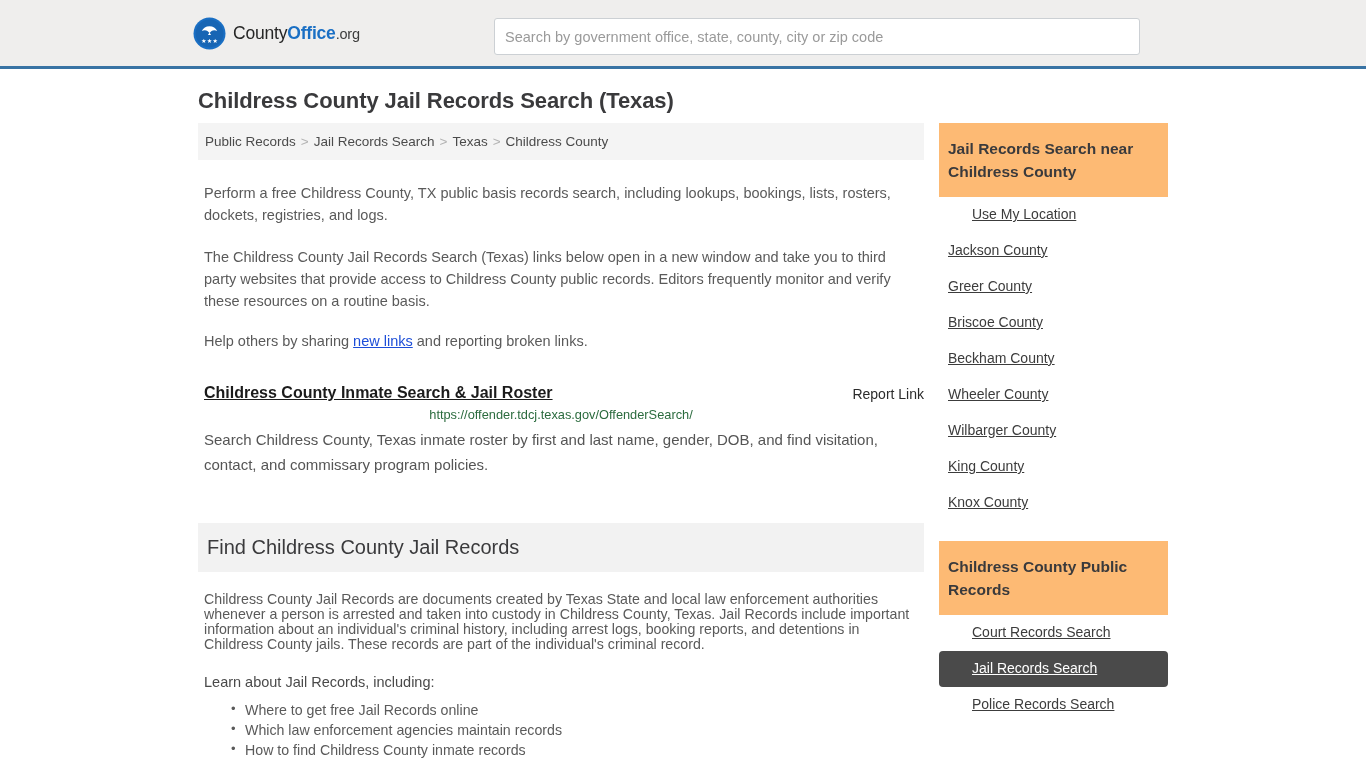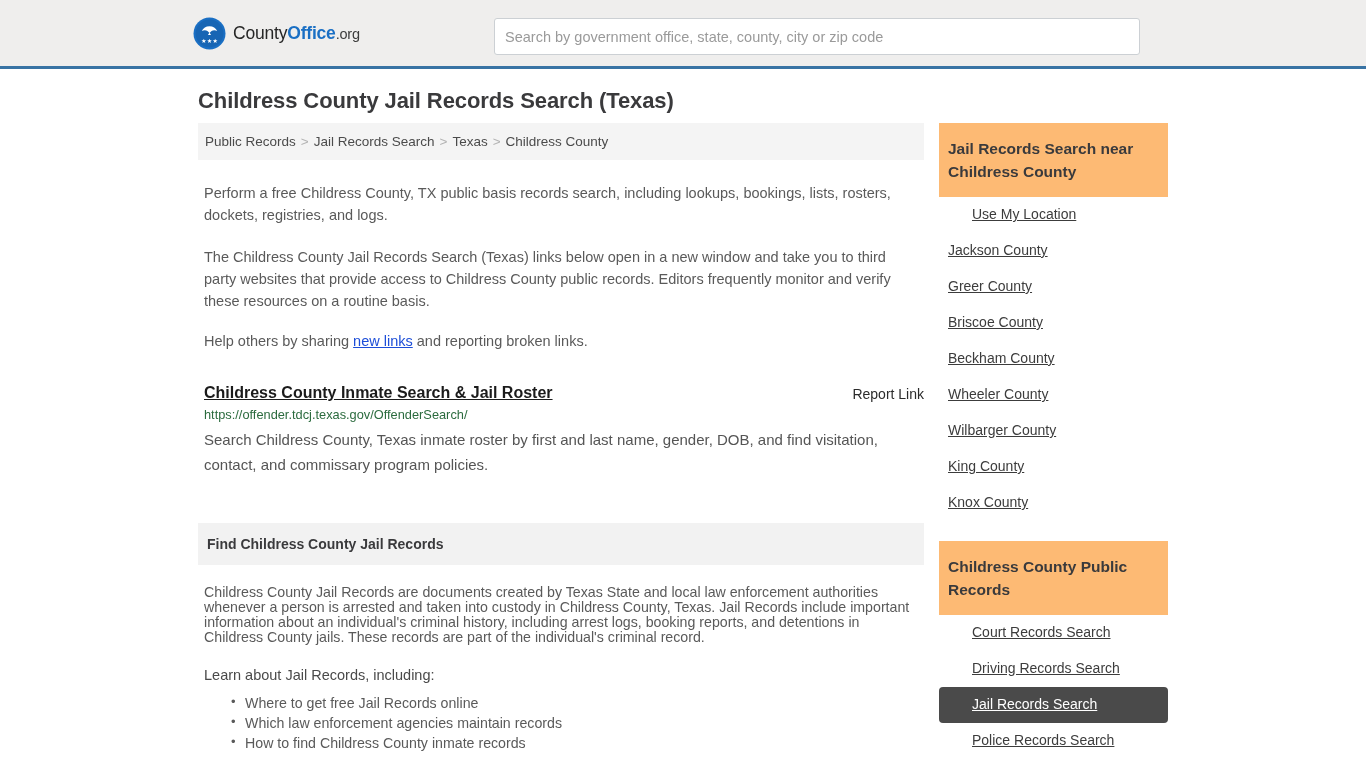--- a/index.html
+++ b/index.html
@@ -138,35 +138,36 @@
     top: 2px;
     font-size: 14px;
     color: #2b2b2b;
     text-decoration: none;
   }
   .result-url {
     margin-top: 5px;
     font-size: 12.8px;
     color: #2b6b3e;
     line-height: 16px;
+    text-align: center;
   }
   .result-desc {
     margin-top: 4px;
     font-size: 15px;
     line-height: 25px;
     color: #555555;
   }
 
   
   .section-head {
     margin-top: 46px;
     background: #f2f2f2;
     padding: 13px 13px 13px 9px;
-    font-size: 14px;
-    font-weight: bold;
+    font-size: 20px;
+    font-weight: normal;
     color: #3a3a3c;
   }
   .section-body p {
     margin: 0;
     padding: 0 6px;
     font-size: 14.2px;
     line-height: 15px;
     color: #5a5a5a;
   }
   .section-body p.b1 { margin-top: 20px; }
@@ -336,23 +337,20 @@
     </ul>
 
     <div class="spacer-20"></div>
 
     <div class="side-head">Childress County Public Records</div>
     <ul class="side-list indented">
       <li>
           <a href="#">Court Records Search</a>
         </li>
       <li>
-          <a href="#">Driving Records Search</a>
-        </li>
-      <li>
           <a href="#" class="active">Jail Records Search</a>
         </li>
       <li>
           <a href="#">Police Records Search</a>
         </li>
     </ul>
   </aside>
 
 </div>
 

